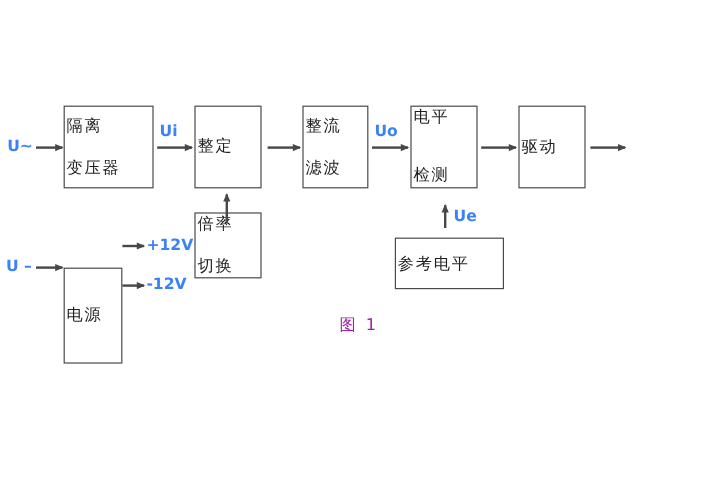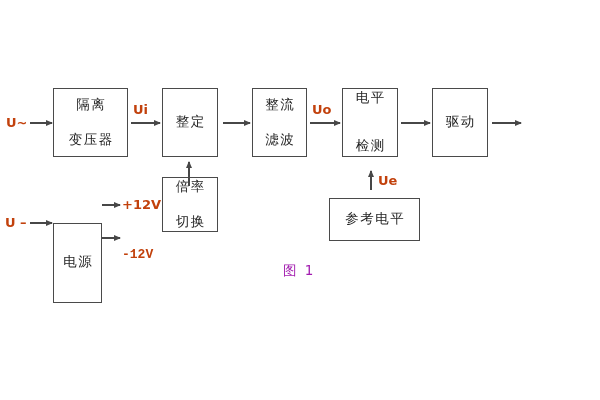--- a/index.html
+++ b/index.html
@@ -10,36 +10,35 @@
     font-family: "DejaVu Sans", "Liberation Sans", sans-serif;
     overflow: hidden;
   }
   
   .box {
     position: absolute;
     border: 1.4px solid #4a4a4a;
     background: #ffffff;
     display: flex;
     flex-direction: column;
-    align-items: center;
+    align-items: flex-start;
     justify-content: center;
     color: #1f1f1f;
     font-size: 13.5px;
     letter-spacing: 1.5px;
     box-sizing: border-box;
-    font-family: Liberation Mono, monospace;
   }
   .box span { line-height: 35px; white-space: nowrap; text-indent: 1.5px; }
   .box.single span { line-height: 18px; }
   
   .sig {
     position: absolute;
     font-size: 13px;
     font-weight: 600;
-    color: #c2410c;
+    color: #3b82f6;
     white-space: nowrap;
     line-height: 14px;
   }
   
   .ha { position: absolute; height: 1.5px; background: #474747; }
   .ha::after {
     content: ""; position: absolute; right: -1px; top: 50%;
     transform: translateY(-50%);
     width: 0; height: 0;
     border-top: 3.8px solid transparent;
@@ -111,21 +110,21 @@
   <div class="ha" style="left:30px; top:222px; width:22px;"></div>
 
   <div class="box single" style="left:53px; top:187px; width:49px; height:80px;margin-top:36px;">
     <span>电源</span>
   </div>
 
   <div class="ha" style="left:102px; top:204px; width:18px;"></div>
   <span class="sig" style="left:122px; top:198px;">+12V</span>
 
   <div class="ha" style="left:102px; top:237px; width:18px;"></div>
-  <span class="sig" style="left:122px; top:248px;font-family:Liberation Mono, monospace;">-12V</span>
+  <span class="sig" style="left:122px; top:231px;">-12V</span>
 
   <div class="box" style="left:162px; top:177px; width:56px; height:55px;">
     <span>倍率</span>
     <span>切换</span>
   </div>
 
   <div class="va" style="left:188px; top:162px; height:24px;"></div>
 
   <div class="va" style="left:370px; top:171px; height:19px;"></div>
   <span class="sig" style="left:378px; top:174px;">Ue</span>

